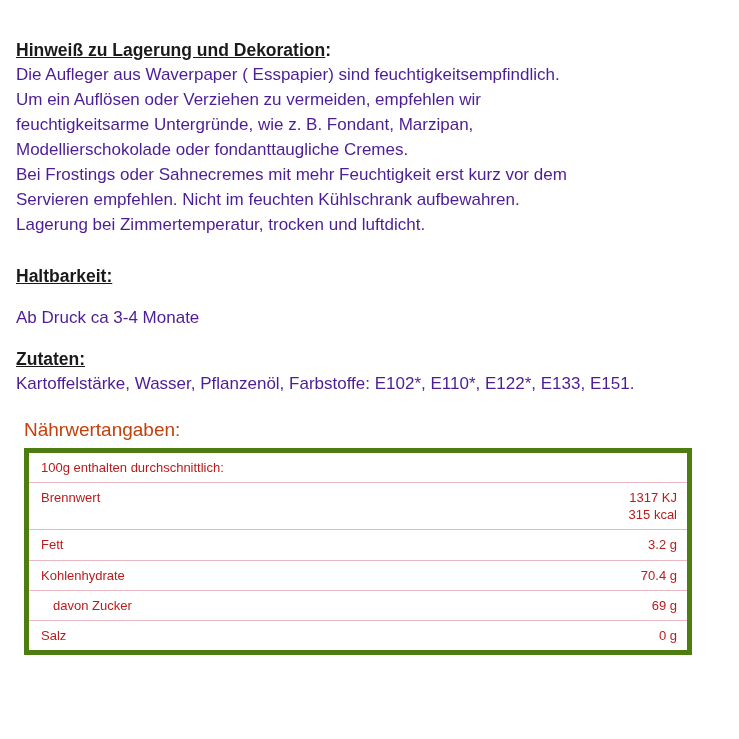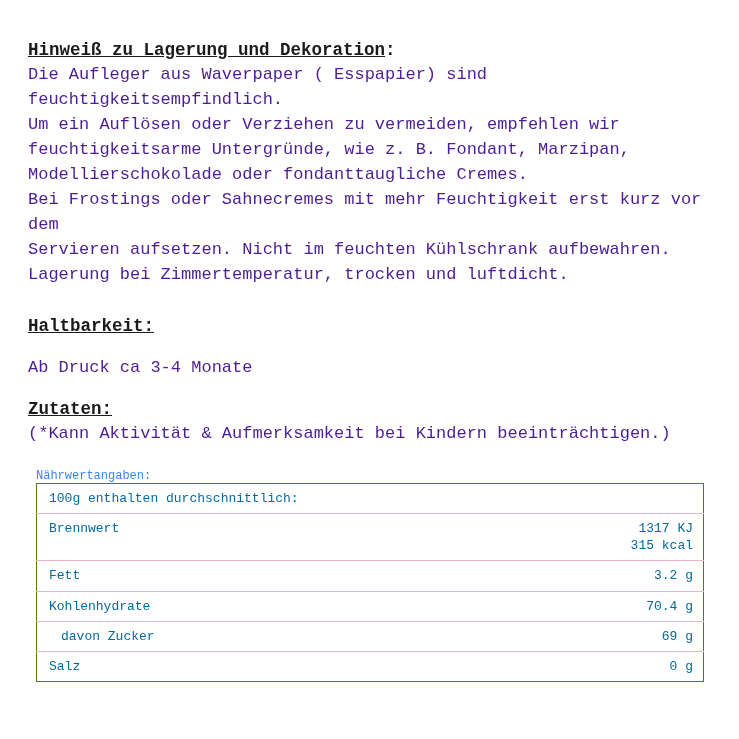--- a/index.html
+++ b/index.html
@@ -11,23 +11,22 @@
     height: 739px;
     background: #ffffff;
     font-family: "Liberation Sans", sans-serif;
     color: #1a1a1a;
     overflow: hidden;
   }
   .page {
     width: 734px;
     height: 739px;
     box-sizing: border-box;
-    padding: 38px 24px 0 28px;
+    padding: 38px 24px 0 16px;
     position: relative;
-    font-family: Liberation Mono, monospace;
   }
   .section-heading {
     font-size: 17.5px;
     font-weight: bold;
     color: #1a1a1a;
     margin: 0;
     line-height: 1.45;
   }
   .section-heading .underlined {
     text-decoration: underline;
@@ -39,29 +38,30 @@
     margin: 0;
   }
   .block-gap-lg { height: 26px; }
   .block-gap-md { height: 16px; }
 
   .nutrition-wrap {
     margin-top: 22px;
     padding-left: 8px;
   }
   .nutrition-title {
-    font-size: 12px;
-    color: #3b82f6;
+    font-size: 19px;
+    color: #c2410c;
+    margin-bottom: 7px;
   }
   table.nutrition {
     border-collapse: collapse;
     width: 668px;
     font-size: 13px;
-    color: #0369a1;
-    border: 1px solid #4d7c0f;
+    color: #b91c1c;
+    border: 5px solid #4d7c0f;
   }
   table.nutrition td {
     border-top: 1px solid #e8b9c2;
     border-bottom: 1px solid #e8b9c2;
     padding: 6px 10px 6px 12px;
     vertical-align: top;
     line-height: 1.32;
   }
   table.nutrition tr:first-child td {
     border-top: none;
@@ -82,37 +82,37 @@
 
 <div class="page">
 
   <div>
     <div class="section-heading"><span class="underlined">Hinweiß zu Lagerung und Dekoration</span><span>:</span></div>
     <div class="para">Die Aufleger aus Waverpaper ( Esspapier) sind feuchtigkeitsempfindlich.</div>
     <div class="para">Um ein Auflösen oder Verziehen zu vermeiden, empfehlen wir</div>
     <div class="para">feuchtigkeitsarme Untergründe, wie z. B. Fondant, Marzipan,</div>
     <div class="para">Modellierschokolade oder fondanttaugliche Cremes.</div>
     <div class="para">Bei Frostings oder Sahnecremes mit mehr Feuchtigkeit erst kurz vor dem</div>
-    <div class="para">Servieren aufsetzen. Nicht im feuchten Kühlschrank aufbewahren.</div>
+    <div class="para">Servieren empfehlen. Nicht im feuchten Kühlschrank aufbewahren.</div>
     <div class="para">Lagerung bei Zimmertemperatur, trocken und luftdicht.</div>
   </div>
 
   <div class="block-gap-lg"></div>
 
   <div>
     <div class="section-heading"><span class="underlined">Haltbarkeit:</span></div>
     <div class="block-gap-md"></div>
     <div class="para">Ab Druck ca 3-4 Monate</div>
   </div>
 
   <div class="block-gap-md"></div>
 
   <div>
     <div class="section-heading"><span class="underlined">Zutaten:</span></div>
-    <div class="para">(*Kann Aktivität &amp; Aufmerksamkeit bei Kindern beeinträchtigen.)</div>
+    <div class="para">Kartoffelstärke, Wasser, Pflanzenöl, Farbstoffe: E102*, E110*, E122*, E133, E151.</div>
   </div>
 
   <div class="nutrition-wrap">
     <div class="nutrition-title">Nährwertangaben:</div>
     <table class="nutrition">
       <tbody>
         <tr>
           <td class="label header-cell" colspan="2">100g enthalten durchschnittlich:</td>
         </tr>
         <tr>

